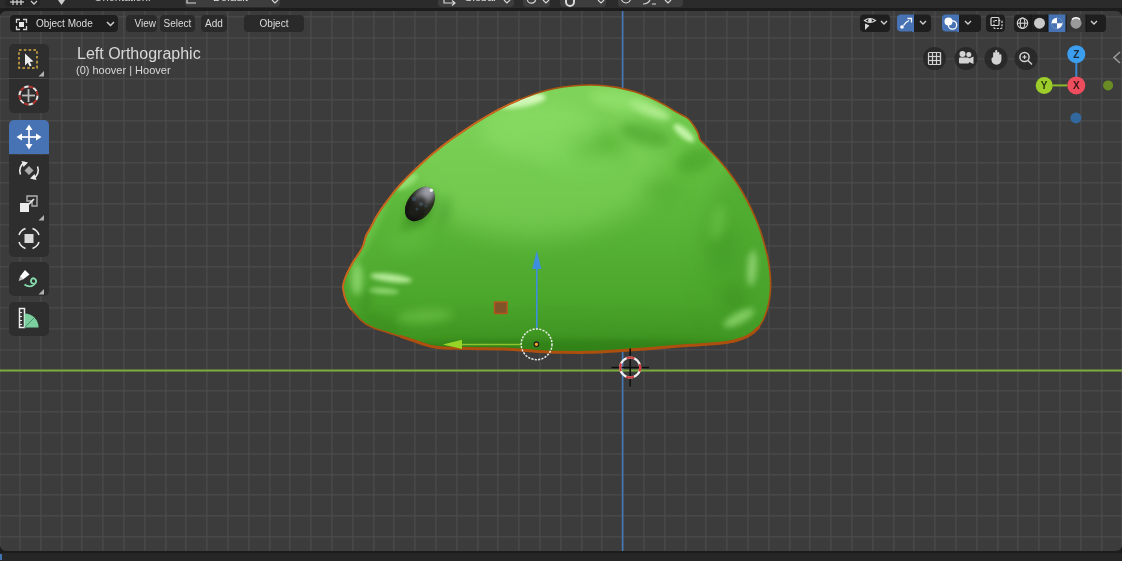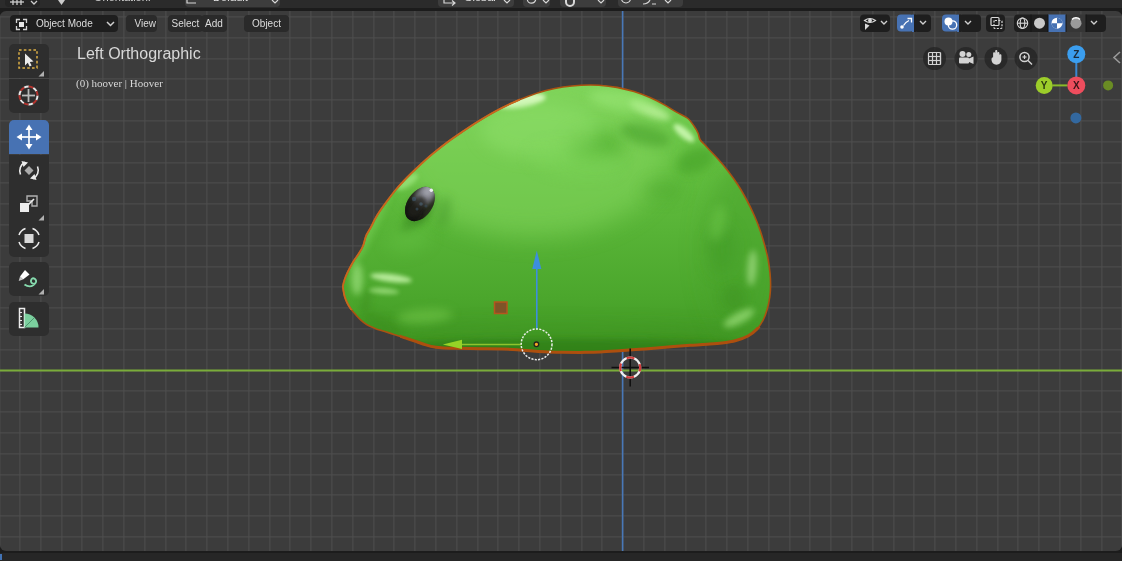--- a/index.html
+++ b/index.html
@@ -11,21 +11,21 @@
  repeating-linear-gradient(to right,#4e4e4e 0px,#4e4e4e 1px,transparent 1px,transparent 20.8px),
  repeating-linear-gradient(to bottom,#4e4e4e 0px,#4e4e4e 1px,transparent 1px,transparent 20.8px);
 background-position:19.4px 5.4px;}
 .tb-w{position:absolute;top:-12px;height:18.5px;background:#3d3d3d;border-radius:4px;}
 .tb-txt{position:absolute;top:-9.5px;font-size:11px;color:#d6d6d6;white-space:nowrap;}
 #botbar{position:absolute;left:0;top:551px;width:1122px;height:10px;background:#262626;border-top:2px solid #1c1c1c;}
 #bluesliver{position:absolute;left:0;top:554px;width:2px;height:6px;background:#4273b5;}
 .hbtn{position:absolute;top:14.5px;height:17.5px;border-radius:4px;background:#2a2a2a;color:#dcdcdc;font-size:10px;text-align:center;line-height:17px;}
 .tool{position:absolute;left:9px;width:40px;height:34px;background:#2e2e2e;}
 #ovl1{position:absolute;left:77px;top:45px;font-size:16px;color:#d8d8d8;}
-#ovl2{position:absolute;left:76px;top:77px;font-size:11px;color:#d8d8d8;font-family:Liberation Serif, serif;}
+#ovl2{position:absolute;left:76px;top:64px;font-size:11px;color:#d8d8d8;}
 </style>
 </head>
 <body>
 <div id="viewport">
     <div id="grid"></div>
   </div>
 
 <svg id="scene" width="1122" height="561" viewBox="0 0 1122 561" style="position:absolute;left:0;top:0;">
 <defs>
 <clipPath id="blobclip">
@@ -231,23 +231,23 @@
  <svg width="108" height="17.5" style="position:absolute;left:0;top:0;">
   <g stroke="#d4d4d4" stroke-width="1.3" fill="none">
    <path d="M 6.5,8 L 6.5,4.5 L 10,4.5 M 13,4.5 L 16.5,4.5 L 16.5,8 M 16.5,11 L 16.5,14.5 L 13,14.5 M 10,14.5 L 6.5,14.5 L 6.5,11"></path>
   </g>
   <rect x="9" y="7" width="5" height="5" fill="#e8e8e8"></rect>
   <path d="M 97,7 L 100.5,10.5 L 104,7" stroke="#cfcfcf" stroke-width="1.5" fill="none"></path>
  </svg>
  <span style="margin-left:26px;">Object Mode</span>
 </div>
 <div class="hbtn" style="left:125.5px;width:31.5px;padding-left:8px;">View</div>
-<div class="hbtn" style="left:168px;width:35px;">Select</div>
+<div class="hbtn" style="left:160px;width:35px;">Select</div>
 <div class="hbtn" style="left:201px;width:26px;">Add</div>
-<div class="hbtn" style="left:244px;width:45px;">Object</div>
+<div class="hbtn" style="left:244px;width:60px;">Object</div>
 
 <svg width="262" height="20" style="position:absolute;left:858px;top:14px;">
  <rect x="2" y="0.5" width="30" height="17.5" rx="4" fill="#1e1e1e"></rect>
  <g transform="translate(4,0)">
   <path d="M 2.5,6.5 Q 8,2.5 13.5,6.5 Q 8,10.5 2.5,6.5 Z" fill="none" stroke="#d9d9d9" stroke-width="1.2"></path>
   <circle cx="8" cy="6.5" r="1.9" fill="#d9d9d9"></circle>
   <path d="M 3,9.5 L 3,16 L 7.5,11.5 Z" fill="#d9d9d9"></path>
  </g>
  <path d="M 23,7 L 26,10 L 29,7" stroke="#cfcfcf" stroke-width="1.4" fill="none"></path>
 

